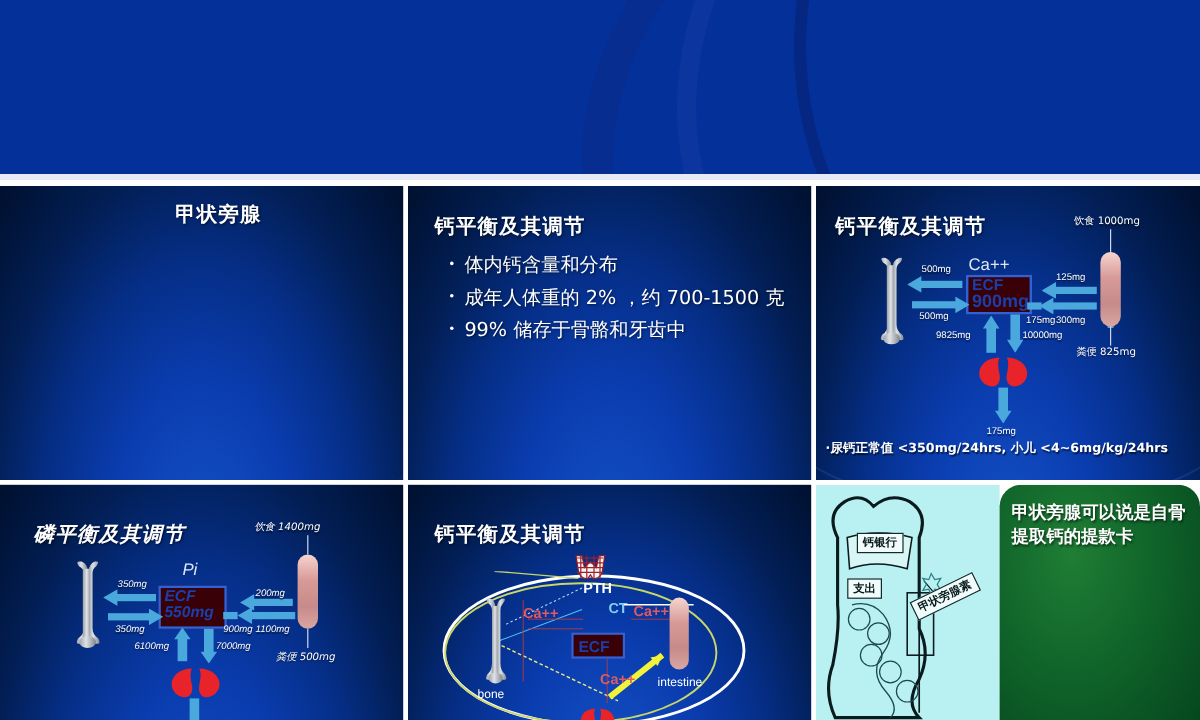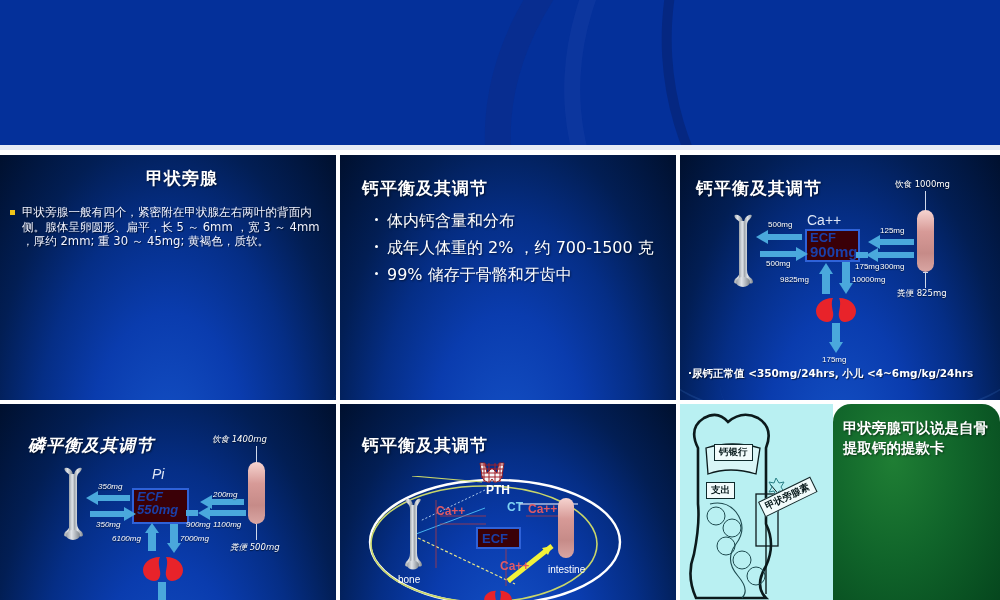--- a/index.html
+++ b/index.html
@@ -115,24 +115,20 @@
     <div class="rule"></div>
   </div>
 
   <div class="slide s1">
     <div class="waves">
       <i style="left:-40px;top:150px;width:380px;height:150px;"></i>
       <i style="left:30px;top:175px;width:420px;height:170px;"></i>
     </div>
     <div class="s1-title">甲状旁腺</div>
     <div class="s1-list">
-      <div class="s1-li">
-        <span class="bsq"></span>
-        <span>甲状旁腺一般有四个，紧密附在甲状腺左右两叶的背面内侧。腺体呈卵圆形、扁平，长 5 ～ 6mm ，宽 3 ～ 4mm ，厚约 2mm; 重 30 ～ 45mg; 黄褐色，质软。</span>
-      </div>
     </div>
 
   </div>
 
   <div class="slide s2">
     <div class="waves">
       <i style="left:-20px;top:150px;width:400px;height:160px;"></i>
       <i style="left:50px;top:170px;width:420px;height:180px;"></i>
     </div>
     <div class="s2-title">钙平衡及其调节</div>

